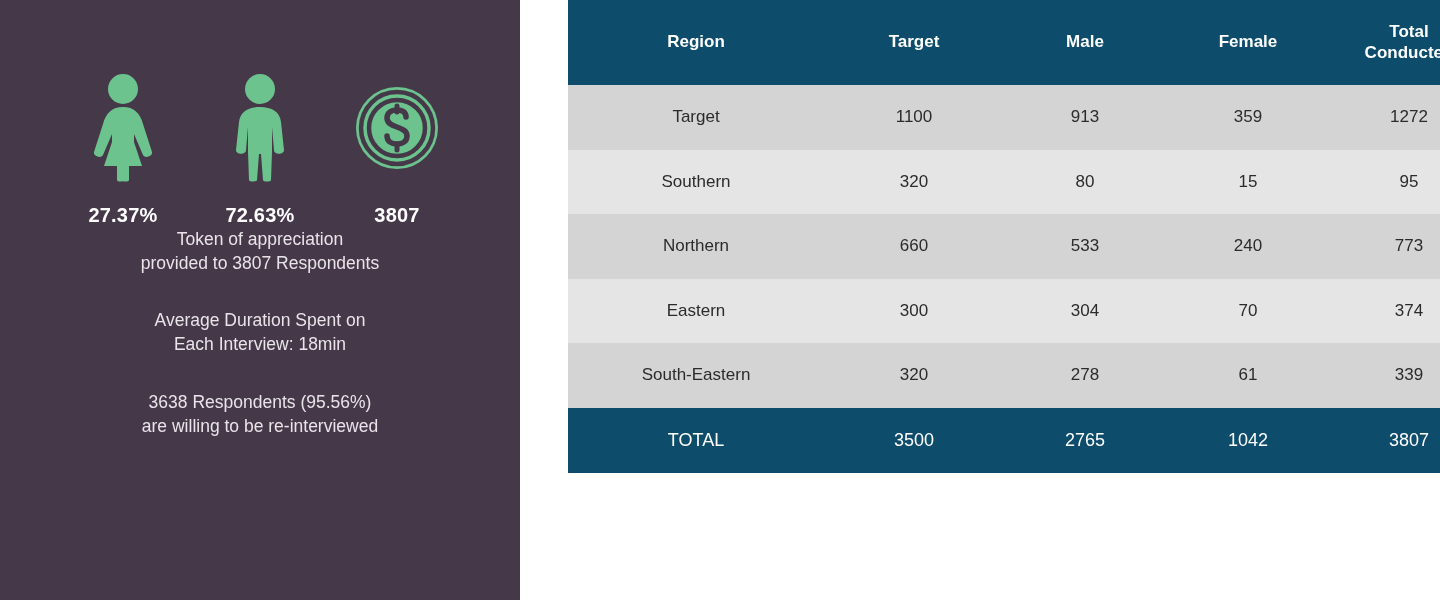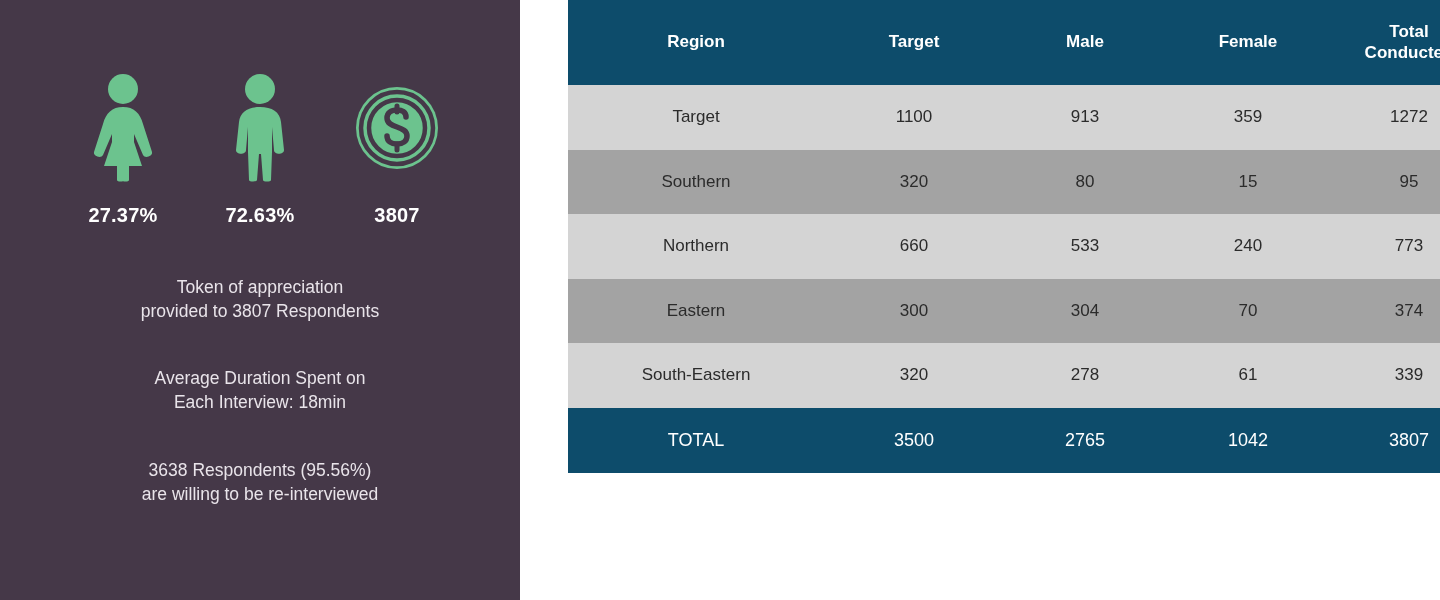--- a/index.html
+++ b/index.html
@@ -49,26 +49,25 @@
   }
   .stat-value {
     margin-top:22px;
     color:#ffffff;
     font-size:20px;
     font-weight:bold;
     letter-spacing:0.2px;
   }
 
   .text-blocks {
-    margin-top:48px;
     width:100%;
     display:flex;
     flex-direction:column;
     align-items:center;
-    gap:43px;
+    gap:33px;
   }
   .info-para {
     color:#e9e4ea;
     font-size:17.5px;
     line-height:1.38;
     text-align:center;
     width:420px;
   }
   .info-para span { display:block; }
 
@@ -96,21 +95,21 @@
   }
   .tbl thead th {
     background:#0d4c6b;
     color:#ffffff;
     font-weight:bold;
     font-size:17px;
     height:85px;
     line-height:1.2;
   }
   .tbl tbody tr.odd td { background:#d4d4d4; }
-  .tbl tbody tr.even td { background:#a3a3a3; }
+  .tbl tbody tr.even td { background:#e5e5e5; }
   .tbl tfoot td {
     background:#0d4c6b;
     color:#ffffff;
     font-size:18px;
     height:65px;
   }
   .col-region   { width:256px; }
   .col-target   { width:180px; }
   .col-male     { width:162px; }
   .col-female   { width:164px; }

